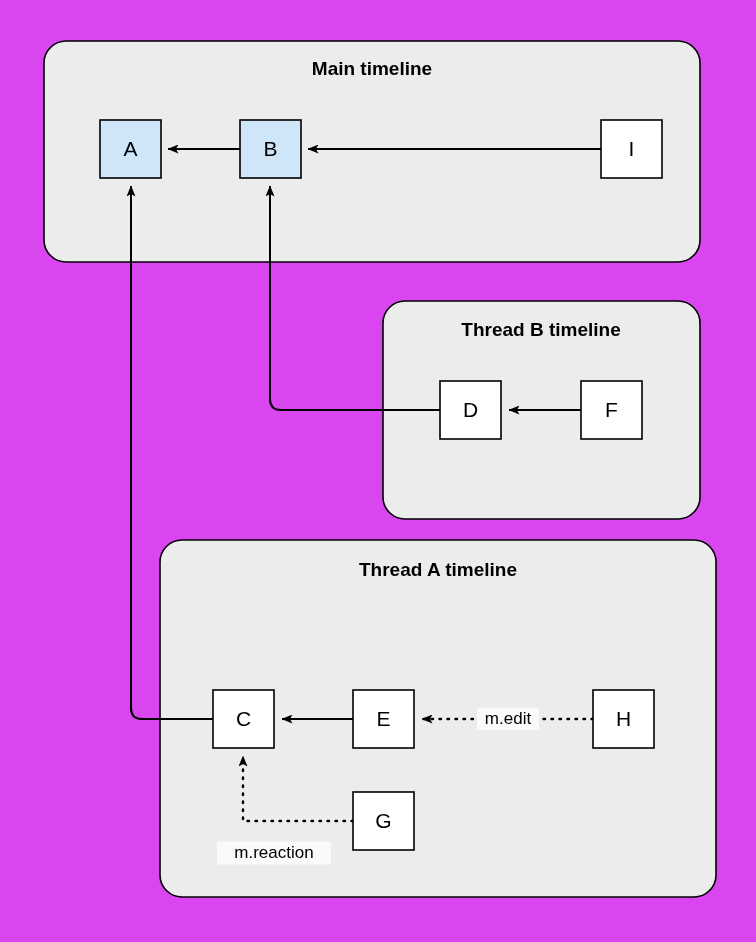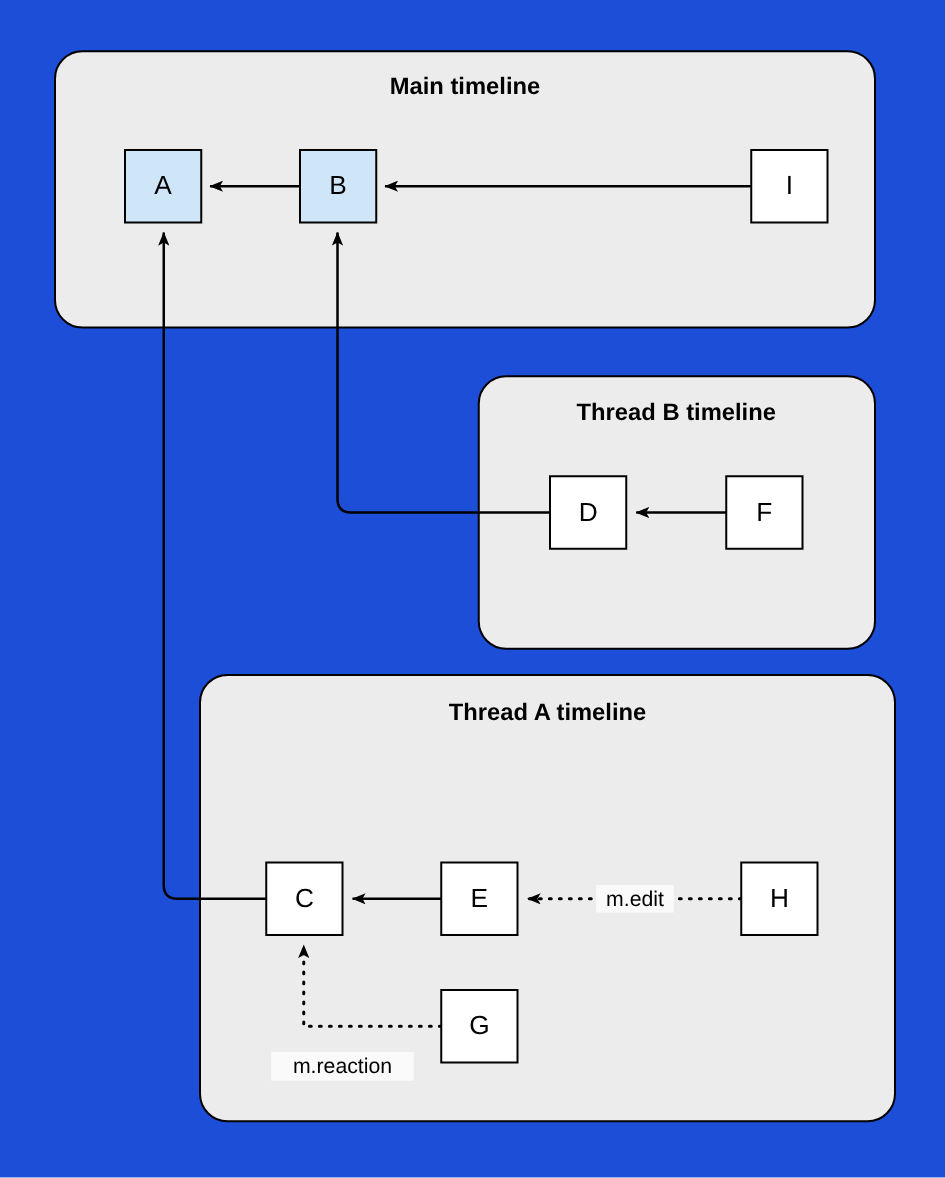--- a/index.html
+++ b/index.html
@@ -8,21 +8,21 @@
     padding: 0;
     background: #ffffff;
   }
   body {
     font-family: "Liberation Sans", sans-serif;
   }
   #canvas {
     position: relative;
     width: 756px;
     height: 942px;
-    background: #1d4ed8;
+    background: #d946ef;
     overflow: hidden;
   }
   #diagram-svg {
     position: absolute;
     left: 0;
     top: 0;
     width: 756px;
     height: 942px;
   }
   .group-box {

